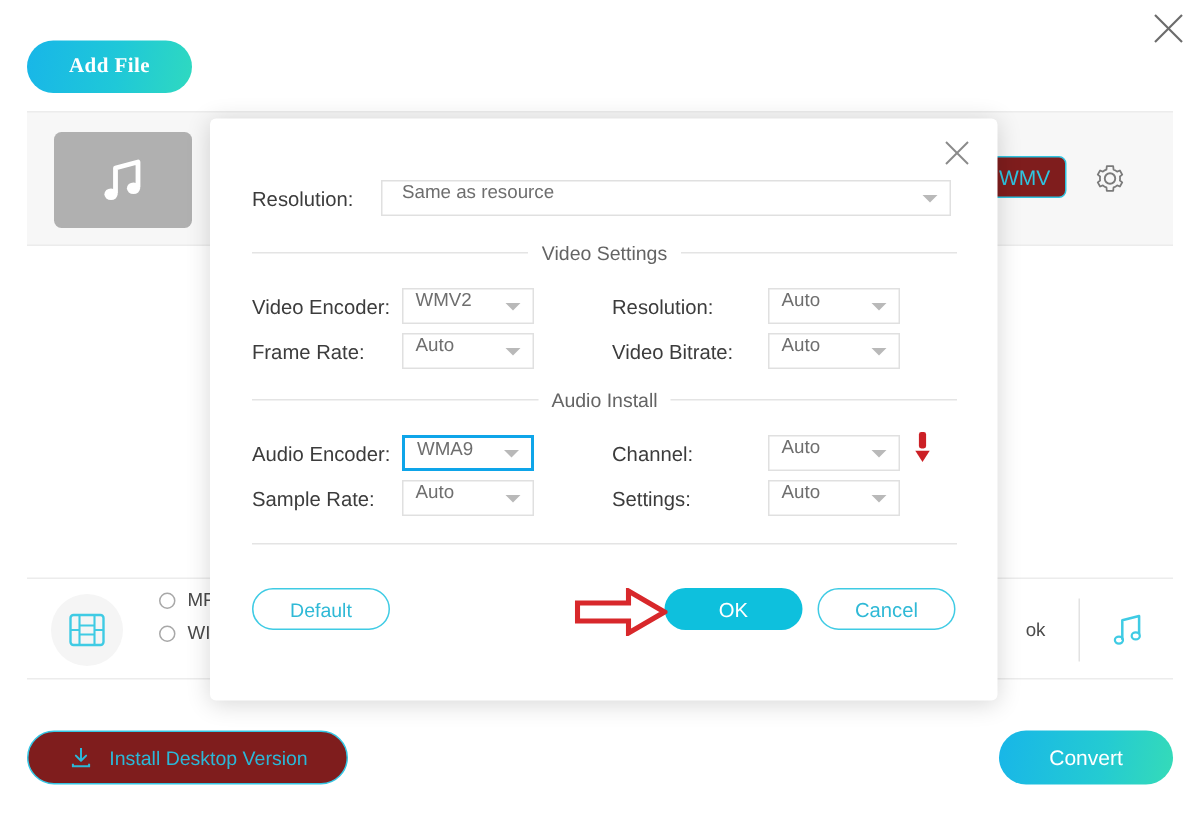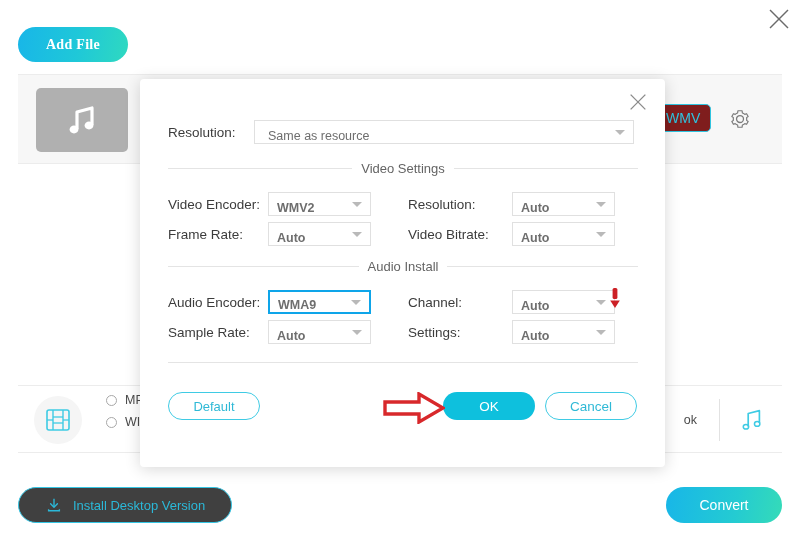--- a/index.html
+++ b/index.html
@@ -106,21 +106,21 @@
     width: 62px; height: 68px;
     display: flex; align-items: center; justify-content: center;
     cursor: pointer;
   }
 
   
   .install-btn {
     position: absolute; left: 18px; top: 487px;
     width: 214px; height: 36px;
     border: 1px solid #35c6e4; border-radius: 18px;
-    background: #404040; color: #2bb8d8;
+    background: #7f1d1d; color: #2bb8d8;
     font-size: 13px;
     display: flex; align-items: center; justify-content: center; gap: 10px;
     cursor: pointer;
   }
   .convert-btn {
     position: absolute; left: 666px; top: 487px;
     width: 116px; height: 36px;
     border-radius: 18px;
     background: linear-gradient(100deg, #18b6e8 0%, #24cbd2 60%, #35dbb8 100%);
     color: #fff; font-size: 14px;
@@ -148,38 +148,38 @@
     width: 470px; display: flex; align-items: center;
   }
   .lbl { font-size: 13.5px; color: #3c3c3c; }
   .lbl-res { width: 86px; }
 
   .sel {
     position: relative;
     height: 24px;
     border: 1px solid #e0e0e0;
     background: #fff;
-    display: flex; align-items: flex-end;
+    display: flex; align-items: flex-start;
     padding: 0 8px;
     font-size: 12.5px;
     color: #6e6e6e;
     cursor: pointer;
   }
   .sel.focused { border: 2px solid #0ea5e9; }
   .sel .caret {
     position: absolute; right: 8px; top: 50%;
     margin-top: -2px;
     width: 0; height: 0;
     border-left: 5px solid transparent;
     border-right: 5px solid transparent;
     border-top: 5px solid #b9b9b9;
   }
   .sel-wide { width: 380px; }
   .sel-wide .val { padding-left: 5px; }
-  .sel-sm { width: 103px; font-weight: bold; }
+  .sel-sm { width: 88px; }
 
   .section {
     position: absolute; left: 28px; width: 470px;
     display: flex; align-items: center; gap: 9px;
     color: #646464; font-size: 13px;
   }
   .section .line { flex: 1; height: 1px; background: #e4e4e4; }
 
   .grid-row {
     position: absolute; left: 28px; width: 470px;

